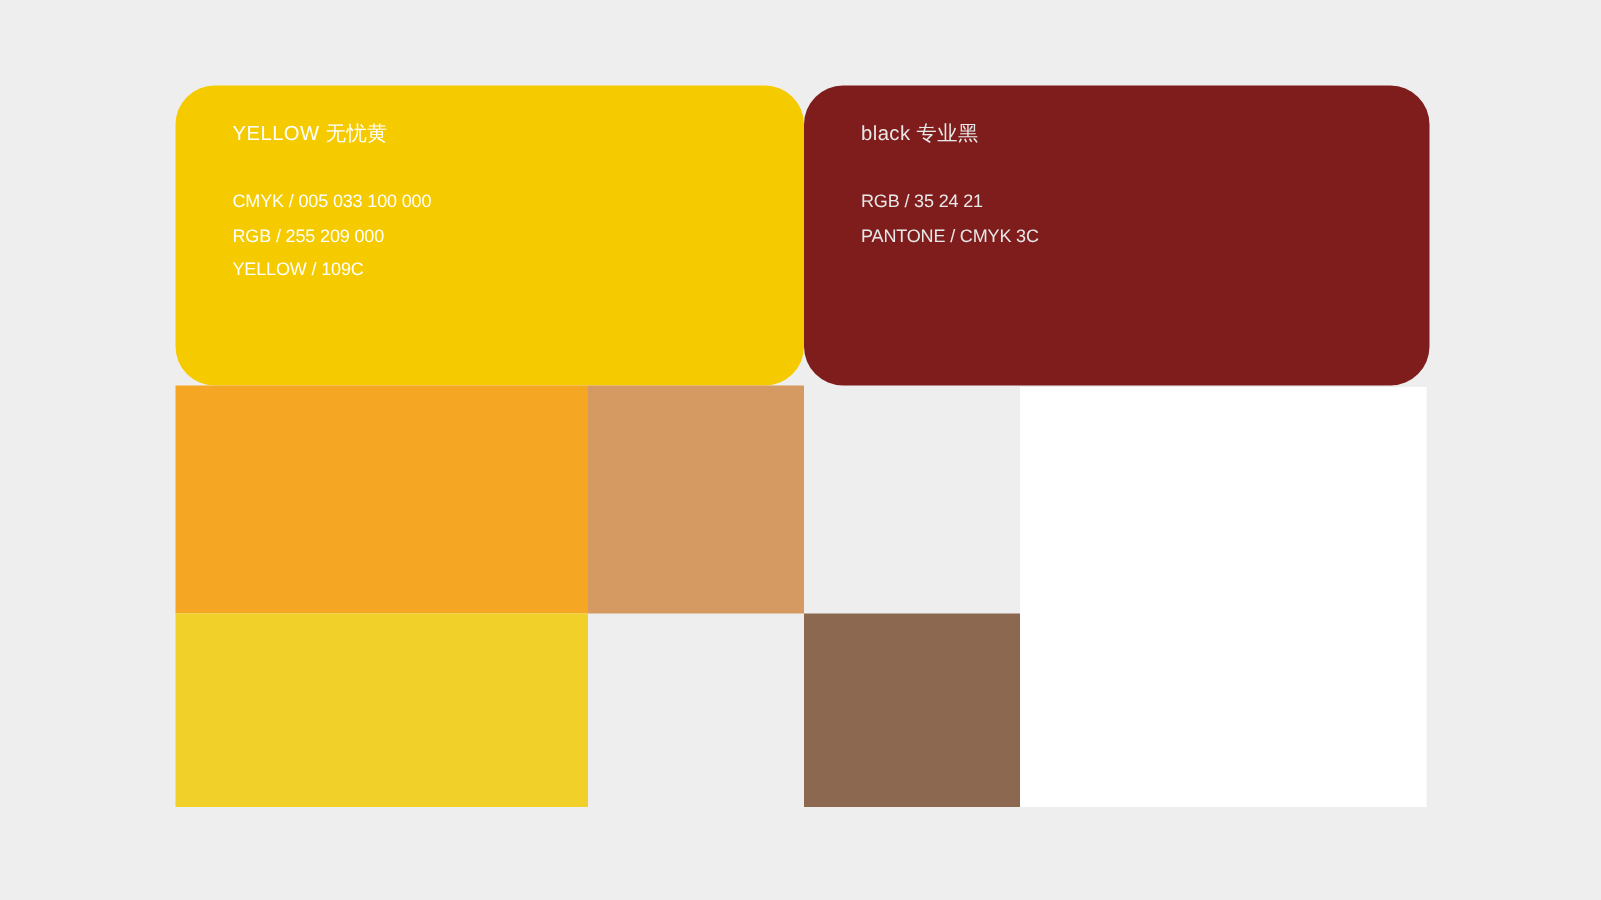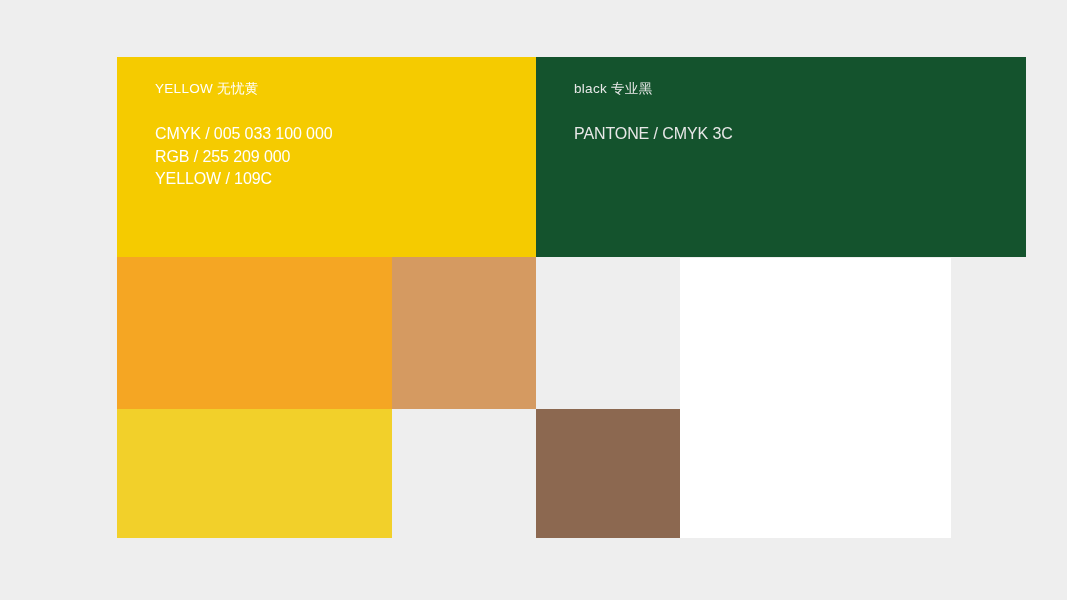--- a/index.html
+++ b/index.html
@@ -22,54 +22,55 @@
   }
 
   .swatch {
     position: absolute;
     box-sizing: border-box;
   }
 
   
   .swatch-primary {
     padding: 24px 38px;
+    border-radius: 26px;
   }
 
   .swatch-yellow-primary {
     left: 117px;
     top: 57px;
     width: 419px;
     height: 200px;
     background: #f5cb00;
   }
 
   .swatch-black-primary {
     left: 536px;
     top: 57px;
-    width: 490px;
+    width: 417px;
     height: 200px;
-    background: #14532d;
+    background: #7f1d1d;
   }
 
   .swatch-title {
     font-size: 13.5px;
     letter-spacing: 0.3px;
     line-height: 1.2;
     margin: 0 0 26px 0;
     font-weight: 400;
   }
 
   .spec-list {
     margin: 0;
     padding: 0;
     list-style: none;
   }
 
   .spec-line {
-    font-size: 16px;
+    font-size: 12px;
     line-height: 22.5px;
     letter-spacing: -0.1px;
     white-space: nowrap;
   }
 
   .on-yellow .swatch-title,
   .on-yellow .spec-line {
     color: #ffffff;
   }
 
@@ -130,20 +131,21 @@
     <ul class="spec-list">
       <li class="spec-line">CMYK / 005 033 100 000</li>
       <li class="spec-line">RGB / 255 209 000</li>
       <li class="spec-line">YELLOW / 109C</li>
     </ul>
   </div>
 
   <div class="swatch swatch-primary swatch-black-primary on-black">
     <div class="swatch-title">black 专业黑</div>
     <ul class="spec-list">
+      <li class="spec-line">RGB / 35 24 21</li>
       <li class="spec-line">PANTONE / CMYK 3C</li>
     </ul>
   </div>
 
   <div class="swatch swatch-orange"></div>
 
   <div class="swatch swatch-tan"></div>
 
   <div class="swatch swatch-white-large"></div>
 

